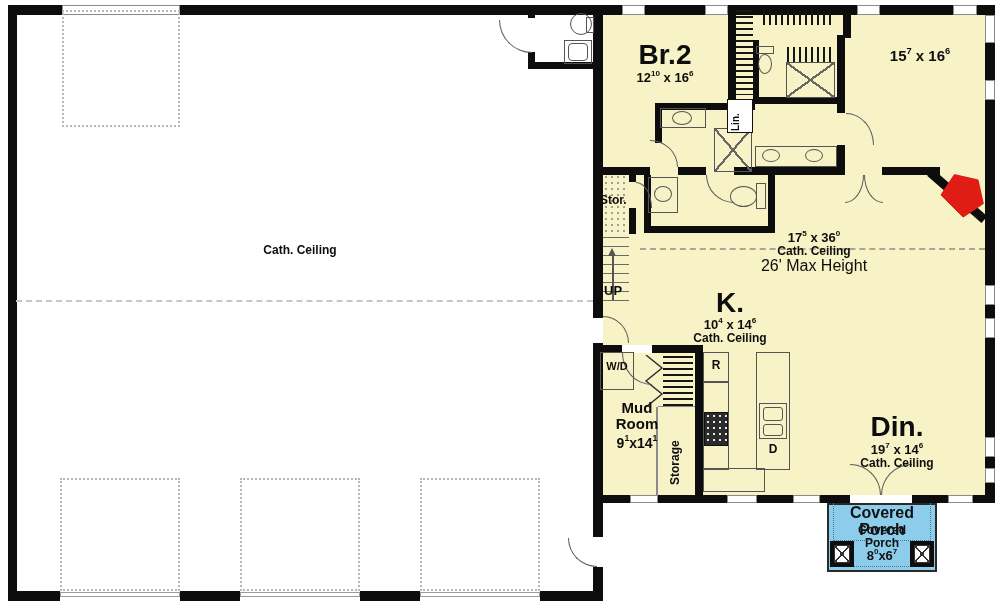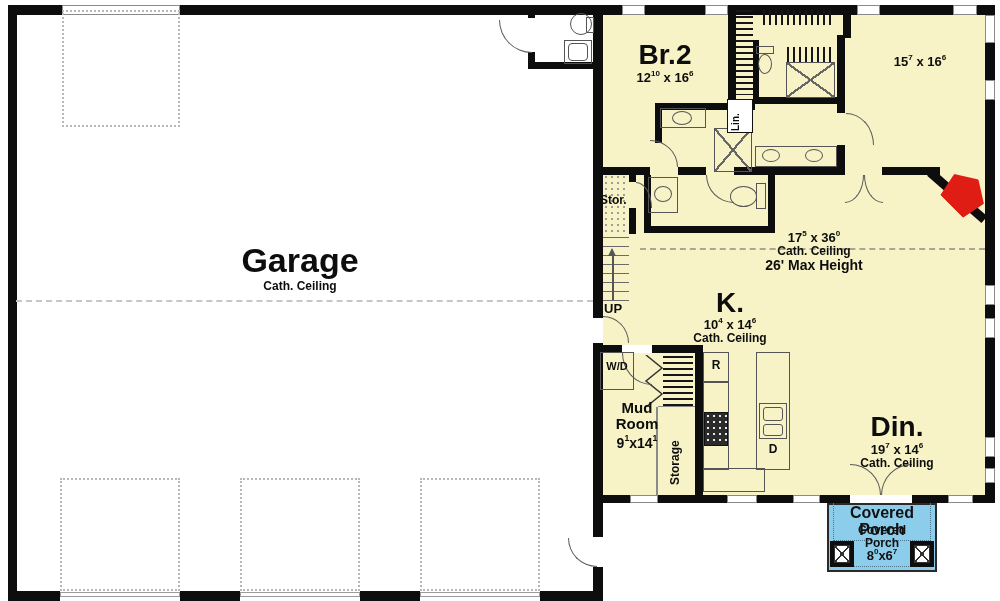--- a/index.html
+++ b/index.html
@@ -199,43 +199,42 @@
   <div class="porch-dash" style="left:833px;top:503px;width:98px;height:64px;"></div>
   <div class="abs" style="left:833px;top:540px;width:98px;height:0;border-top:1.5px dotted #49748e;"></div>
   <div class="post" style="left:830px;top:541px;width:24px;height:26px;">
       <div class="post-x"></div>
     </div>
   <div class="post" style="left:910px;top:541px;width:24px;height:26px;">
       <div class="post-x"></div>
     </div>
 
   <div class="lbl center" style="left:180px;top:243px;width:240px;">
-    <div class="rname" style="font-size:34px;">Garage</div>
     <div style="font-size:12px;margin-top:1px;">Cath. Ceiling</div>
   </div>
 
   <div class="lbl center" style="left:605px;top:40px;width:120px;">
     <div class="rname" style="font-size:28px;">Br.2</div>
     <div class="rdim" style="font-size:13px;margin-top:2px;">
       <span>12</span><sup>10</sup><span> x </span><span>16</span><sup>6</sup>
     </div>
   </div>
 
   <div class="lbl center" style="left:860px;top:46px;width:120px;">
-    <div class="rdim" style="font-size:13px;margin-top:9px;">
+    <div class="rdim" style="font-size:15px;margin-top:2px;">
       <span>15</span><sup>7</sup><span> x </span><span>16</span><sup>6</sup>
     </div>
   </div>
 
   <div class="lbl center" style="left:724px;top:228px;width:180px;">
     <div class="rdim" style="font-size:13px;margin-top:3px;">
       <span>17</span><sup>5</sup><span> x </span><span>36</span><sup>0</sup>
     </div>
     <div style="font-size:12px;font-weight:bold;">Cath. Ceiling</div>
-    <div style="font-size:14px;font-weight:bold;">26' Max Height</div>
+    <div style="font-size:16px;font-weight:normal;">26' Max Height</div>
   </div>
 
   <div class="lbl center" style="left:680px;top:288px;width:100px;">
     <div class="rname" style="font-size:28px;">K.</div>
     <div class="rdim" style="font-size:13px;margin-top:1px;">
       <span>10</span><sup>4</sup><span> x </span><span>14</span><sup>6</sup>
     </div>
     <div style="font-size:12px;font-weight:bold;">Cath. Ceiling</div>
   </div>
 
@@ -249,21 +248,21 @@
 
   <div class="lbl center" style="left:597px;top:400px;width:80px;">
     <div class="rname" style="font-size:15px;">Mud</div>
     <div class="rname" style="font-size:15px;">Room</div>
     <div class="rdim" style="font-size:14px;margin-top:3px;">
       <span>9</span><sup>1</sup><span>x</span><span>14</span><sup>1</sup>
     </div>
   </div>
 
   <div class="lbl" style="left:600px;top:194px;font-size:12px;">Stor.</div>
-  <div class="lbl" style="left:604px;top:302px;font-size:13px;text-align:center;">UP</div>
+  <div class="lbl" style="left:604px;top:284px;font-size:13px;text-align:center;">UP</div>
 
   <div class="lbl center" style="left:827px;top:505px;width:110px;color:#111;">
     <div style="font-size:16px;font-weight:bold;">Covered</div>
     <div style="font-size:16px;font-weight:bold;">Porch</div>
   </div>
   <div class="lbl center" style="left:827px;top:524px;width:110px;color:#111;">
     <div style="font-size:12px;font-weight:bold;">Covered</div>
     <div style="font-size:12px;font-weight:bold;">Porch</div>
     <div class="rdim" style="font-size:13px;">
       <span>8</span><sup>0</sup><span>x</span><span>6</span><sup>7</sup>

